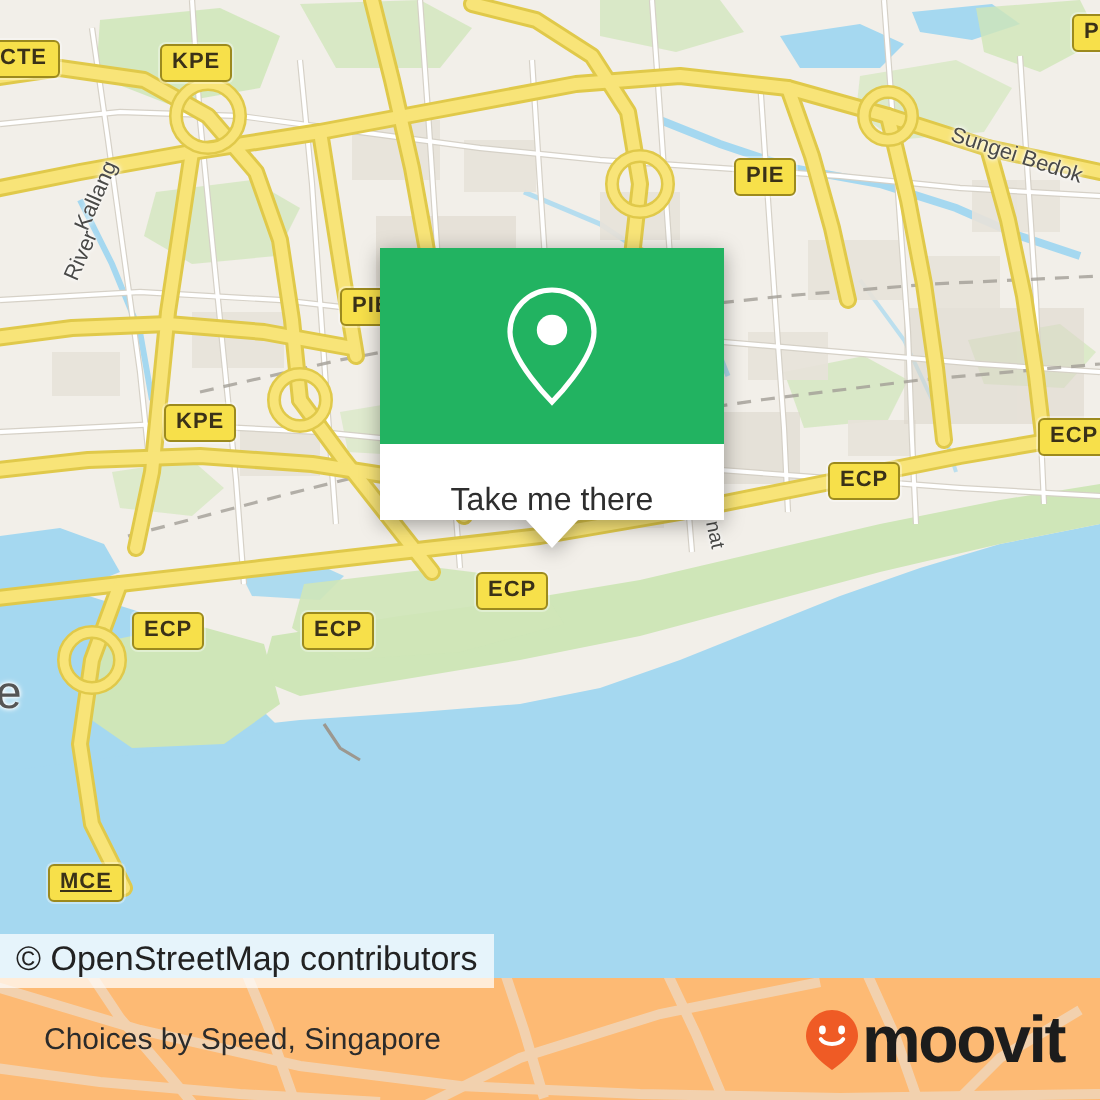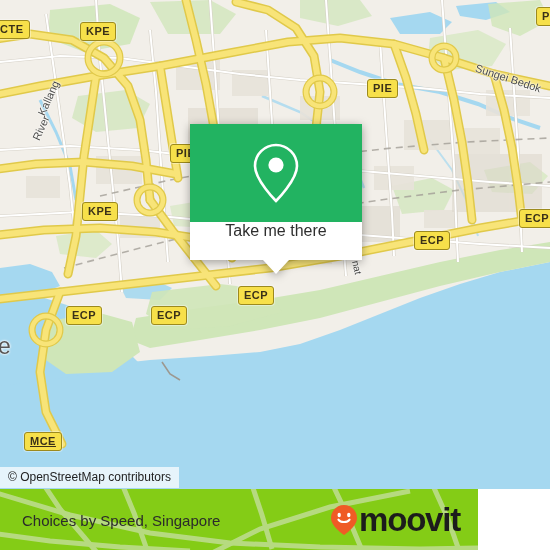--- a/index.html
+++ b/index.html
@@ -49,47 +49,47 @@
     position:absolute;left:190px;top:124px;width:172px;
     z-index:20;
     filter:drop-shadow(0 2px 5px rgba(0,0,0,.35));
   }
   .card-head{
     height:98px;background:#22b361;
     display:flex;align-items:center;justify-content:center;
   }
   .card-foot{
     height:38px;background:#ffffff;
-    display:flex;align-items:flex-start;justify-content:center;
+    display:flex;align-items:flex-end;justify-content:center;
   }
   .card-foot span{
     font-size:16px;color:#2e2e2e;
   }
   .card-tail{
     position:absolute;left:50%;top:100%;
     margin-left:-13px;
     width:0;height:0;
     border-left:13px solid transparent;
     border-right:13px solid transparent;
     border-top:14px solid #ffffff;
   }
 
   
   .attrib{
     position:absolute;left:0;top:467px;
     background:rgba(255,255,255,.72);
     padding:3px 8px 4px 8px;
-    font-size:12px;color:#222;
+    font-size:17px;color:#222;
     z-index:15;white-space:nowrap;
   }
 
   
   .bottombar{
-    position:absolute;left:0;top:489px;width:478px;height:61px;
-    background:#84cc16;overflow:hidden;
+    position:absolute;left:0;top:489px;width:550px;height:61px;
+    background:#fdba74;overflow:hidden;
   }
   .bottombar .wm{position:absolute;left:0;top:0;width:550px;height:61px;opacity:.5;}
   .place{
     position:absolute;left:22px;top:50%;transform:translateY(-50%);
     font-size:15px;color:#2b2b2b;white-space:nowrap;z-index:2;
   }
   .brand{
     position:absolute;right:18px;top:50%;transform:translateY(-50%);
     display:flex;align-items:flex-start;z-index:2;
   }

